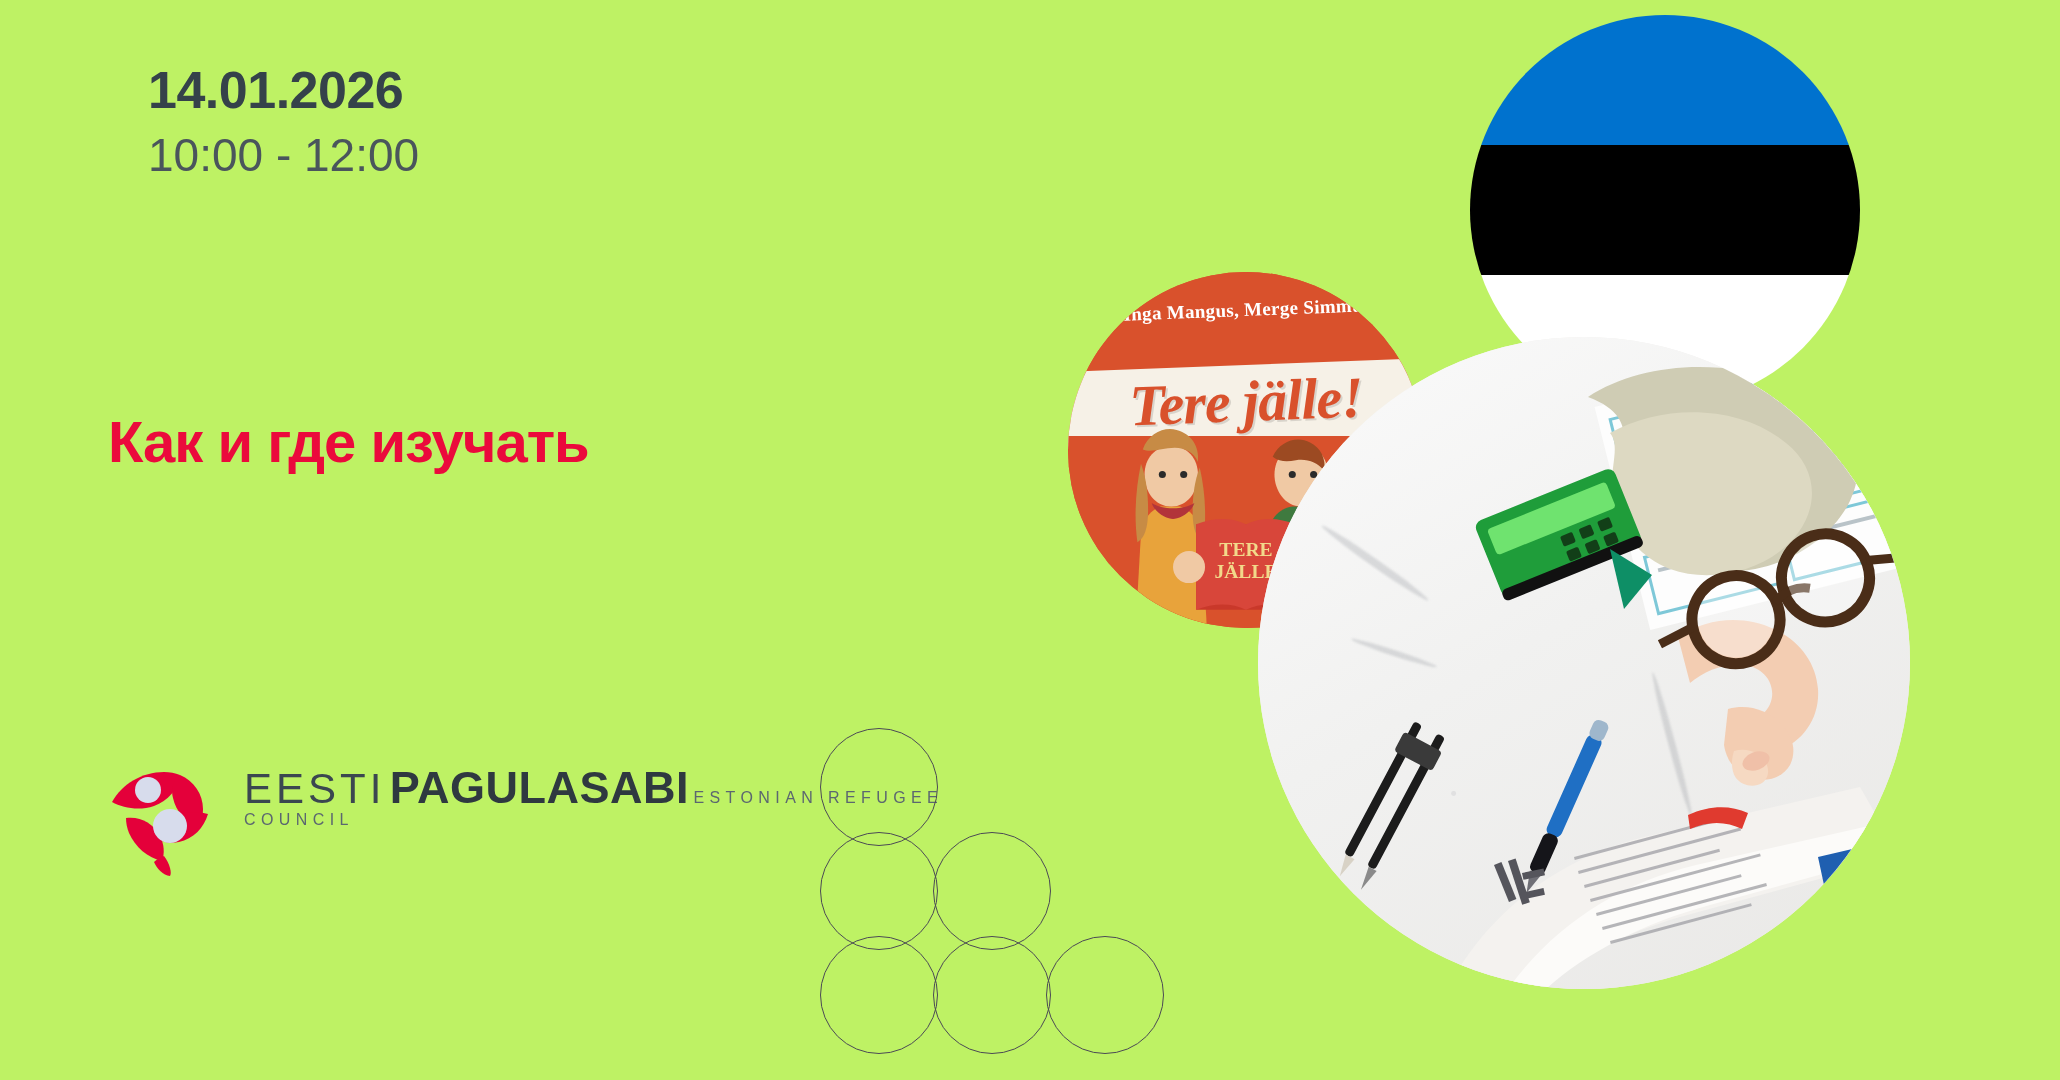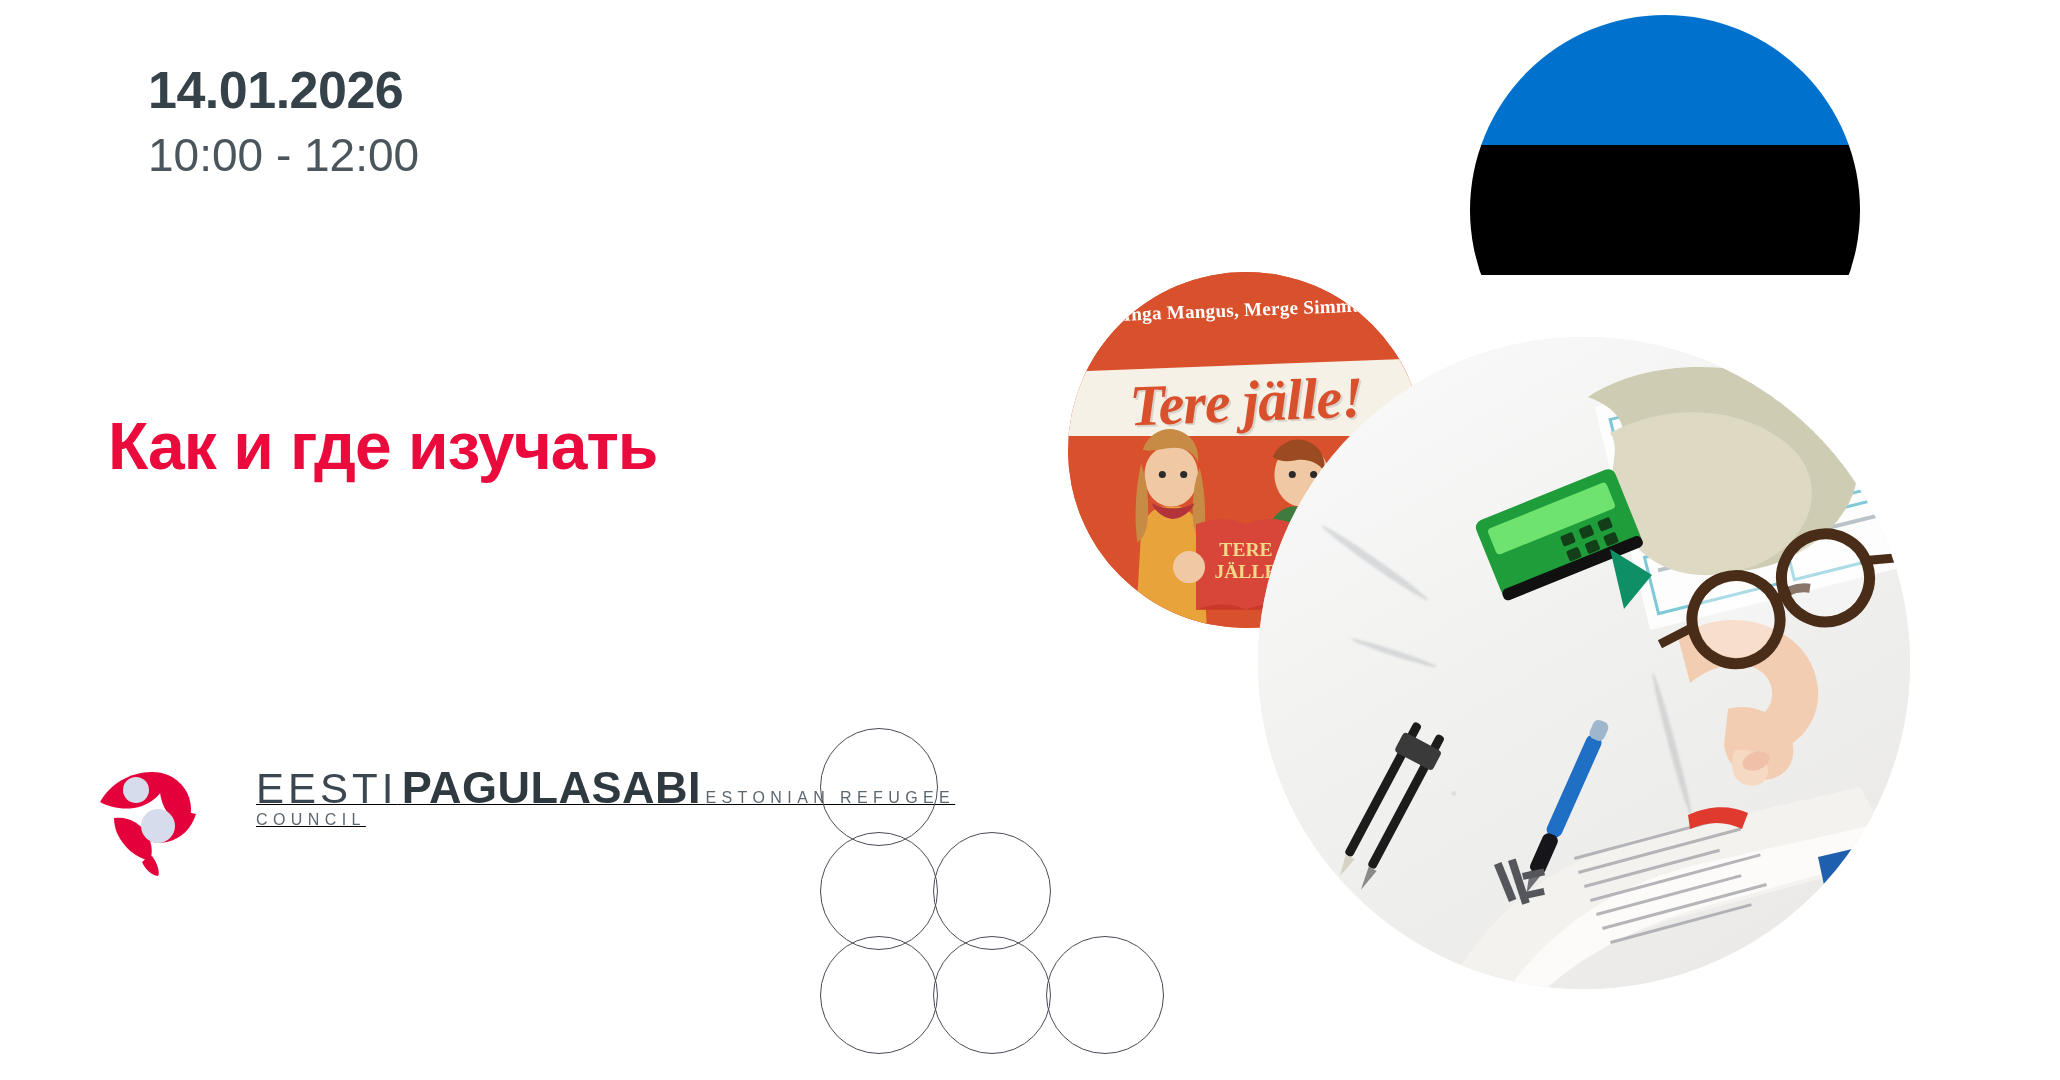--- a/index.html
+++ b/index.html
@@ -2,21 +2,21 @@
 <html><head>
 <meta charset="utf-8">
 <style>
   html,body{margin:0;padding:0;}
   body{
     width:2060px;height:1080px;overflow:hidden;
     background:#d7dcec;
     font-family:"Liberation Sans", sans-serif;
     position:relative;
   }
-  .stage{position:absolute;inset:0;background:#ffffff;overflow:hidden;}
+  .stage{position:absolute;inset:0;background:#bef264;overflow:hidden;}
 
   
   .left{position:absolute;left:0;top:0;width:1000px;height:1080px;}
 
   .date{
     position:absolute;left:148px;top:60px;
     font-size:52px;font-weight:700;color:#35424a;letter-spacing:-0.5px;
     white-space:nowrap;
   }
   .time{
@@ -32,27 +32,27 @@
     width:46px;height:46px;border-radius:50%;
     background:#ef0037;flex:0 0 auto;
   }
   .online-label{
     font-size:52px;font-weight:700;font-style:italic;color:#ef0037;
     letter-spacing:0.5px;white-space:nowrap;
   }
 
   .headline{
     position:absolute;left:108px;top:410px;width:830px;
-    font-size:66px;font-weight:700;color:#eb0a3c;
+    font-size:58px;font-weight:700;color:#eb0a3c;
     line-height:1.12;letter-spacing:-1px;
   }
   .headline .ln{display:block;white-space:nowrap;}
 
   
-  .logo{position:absolute;left:92px;top:748px;display:flex;align-items:flex-start;gap:36px;text-decoration:underline;}
+  .logo{position:absolute;left:104px;top:748px;display:flex;align-items:flex-start;gap:12px;}
   .logo-mark{width:128px;height:128px;flex:0 0 auto;}
   .logo-text{padding-top:16px;}
   .logo-l1{font-size:42px;font-weight:400;color:#3b4750;letter-spacing:4px;line-height:1;}
   .logo-l2{font-size:45px;font-weight:700;color:#2f3940;letter-spacing:0.5px;line-height:1.05;margin-top:2px;}
   .logo-l3{font-size:16px;font-weight:400;color:#5b6770;letter-spacing:5.4px;margin-top:8px;}
 
   
   .right{position:absolute;left:1000px;top:0;width:1060px;height:1080px;}
 
   

